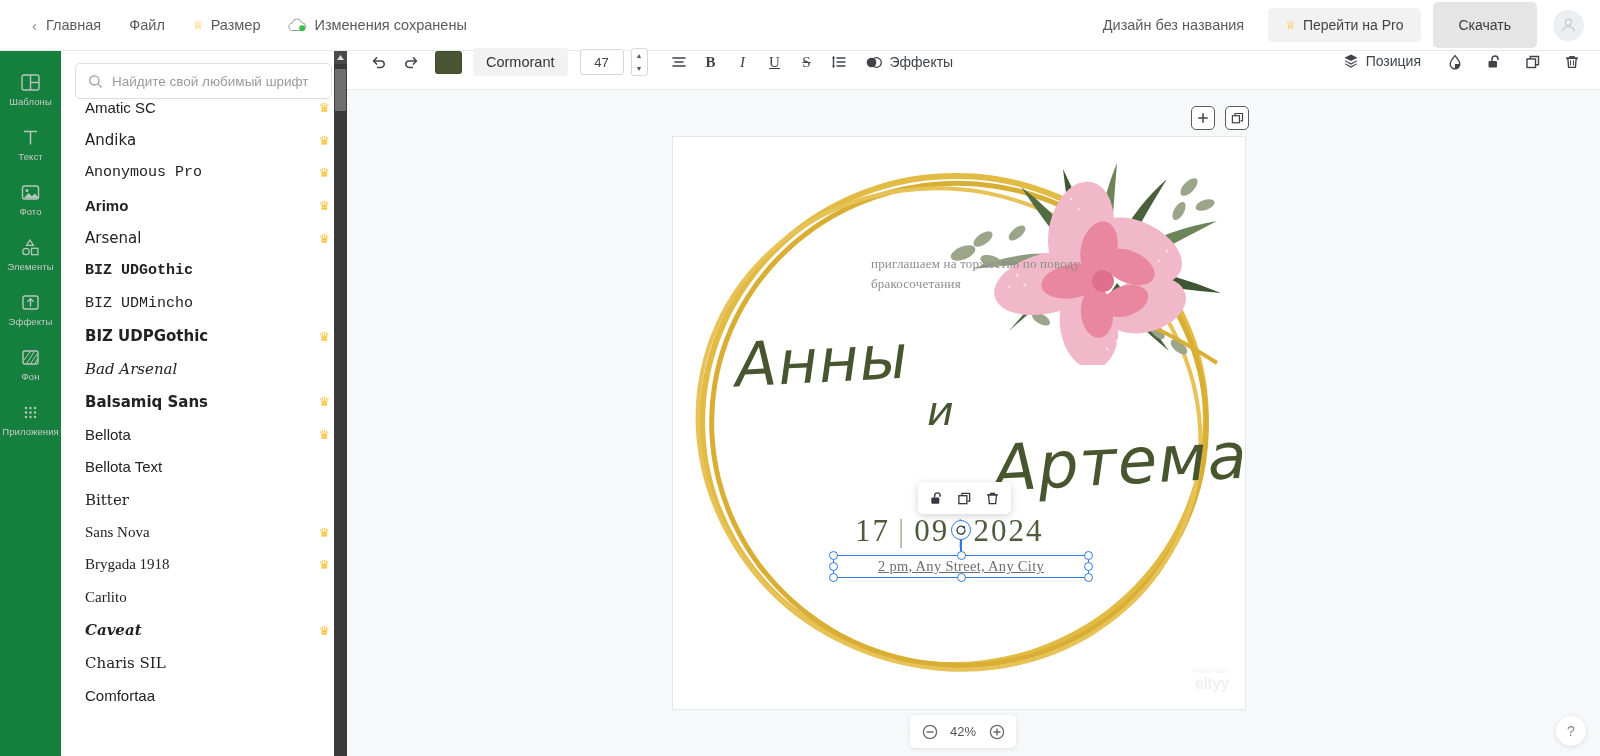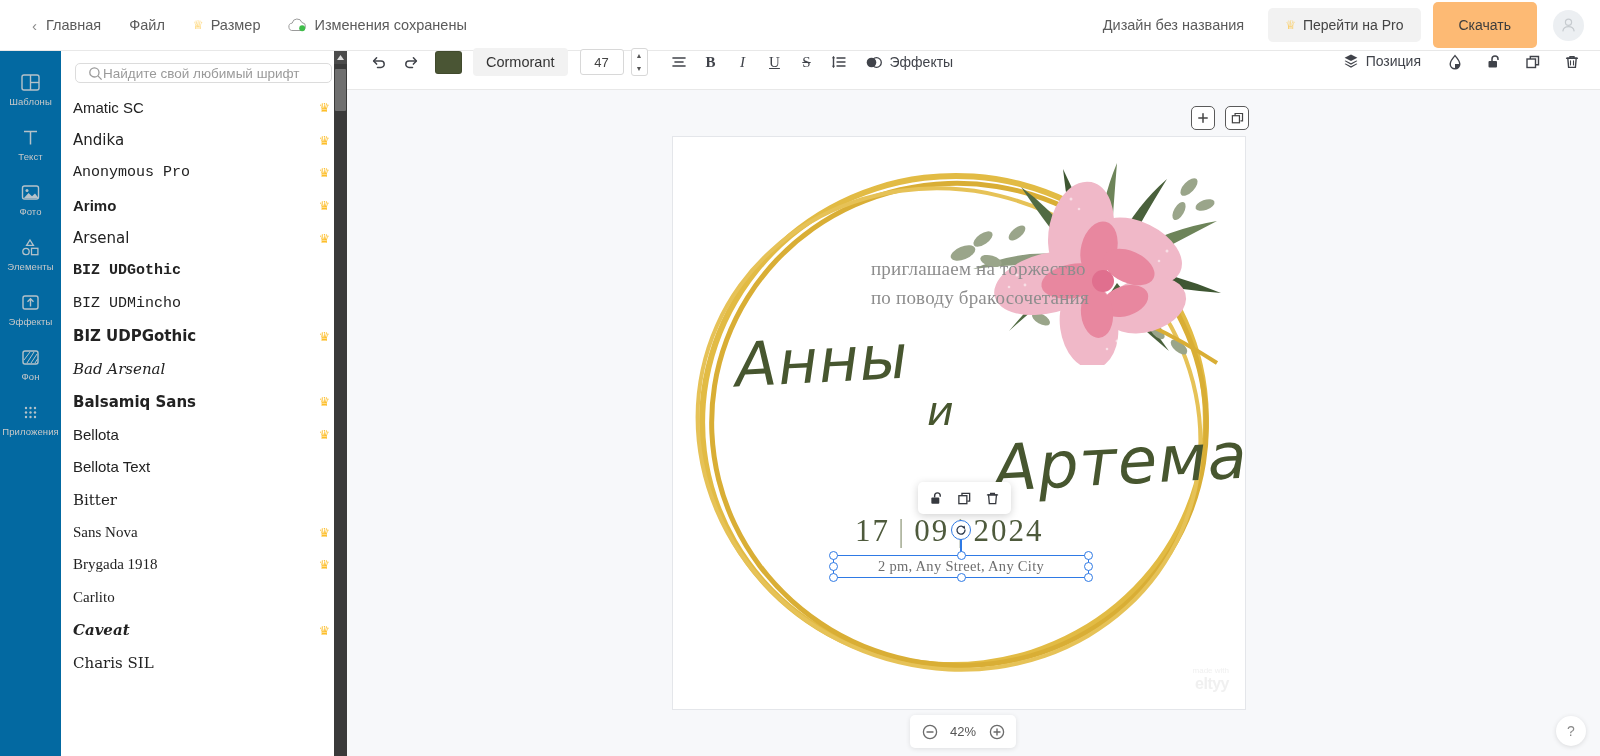--- a/index.html
+++ b/index.html
@@ -29,62 +29,62 @@
     gap: 12px; padding-right: 16px;
   }
   .doc-title { font-size: 14.5px; color: #5b5b5b; padding: 6px 12px; cursor: text; border-radius:4px;}
   .btn-pro {
     background: #f2f2f2; color: #444; font-size: 14px;
     padding: 9px 17px; border-radius: 5px; border: none;
     display: flex; align-items: center; gap: 7px; cursor: pointer;
     font-family: inherit;
   }
   .btn-download {
-    background: #fdba74; color: #3d3d3d; font-size: 14px; font-weight: 400;
+    background: #e5e5e5; color: #3d3d3d; font-size: 14px; font-weight: 400;
     padding: 15px 26px; border-radius: 5px; border: none; cursor: pointer;
     font-family: inherit;
   }
   .avatar {
     width: 31px; height: 31px; border-radius: 50%;
     background: #eceff2; display: flex; align-items: center;
     justify-content: center; cursor: pointer; margin-left: 4px;
   }
   .avatar svg { opacity: .45; }
 
   
   .rail {
     position: absolute; top: 51px; left: 0; width: 61px; height: 705px;
-    background: #0369a1; padding-top: 10px; text-align: right;
+    background: #15803d; padding-top: 10px; text-align: right;
   }
   .rail-item {
     display: flex; flex-direction: column; align-items: center;
     gap: 3px; padding: 11px 0 9px; cursor: pointer; color: #c9c9c9;
   }
   .rail-item span { font-size: 9.5px; letter-spacing: .1px; }
   .rail-item svg { opacity: .88; }
 
   
   .panel {
     position: absolute; top: 51px; left: 61px; width: 286px; height: 705px;
     background: #fff; border-right: 1px solid #e6e6e6; overflow: hidden;
   }
   .search-wrap { padding: 12px 14px 8px; }
   .search-box {
-    display: flex; align-items: center; 
+    display: flex; align-items: center; gap: 9px;
     border: 1px solid #dcdcdc; border-radius: 5px;
-    height: 20px; padding: 0 12px; background: #fff;
+    height: 36px; padding: 0 12px; background: #fff;
   }
   .search-box input {
     border: none; outline: none; font-size: 13.5px; color: #333;
     flex: 1; font-family: inherit; background: transparent;
   }
   .search-box input::placeholder { color: #9a9a9a; }
   .font-list {
     position: absolute; top: 56px; left: 0; right: 0; bottom: 0;
-    overflow: hidden; padding-left: 0;
+    overflow: hidden; padding-left: 12px;
   }
   .font-row {
     height: 32.7px; display: flex; align-items: center;
     padding: 0 16px 0 12px; cursor: pointer; position: relative;
   }
   .font-name { font-size: 15px; color: #222; white-space: nowrap; }
   .font-crown { margin-left: auto; color: #fdbe29; font-size: 12.5px; }
   
   .f-serif { font-family: "Liberation Serif", serif; }
   .f-mono  { font-family: "Liberation Mono", monospace; }
@@ -174,41 +174,41 @@
   .ring {
     position: absolute; border-radius: 50%; border: 6px solid #e0b53b;
     pointer-events: none;
   }
   .ring.r1 { left: 26px;  top: 36px;  width: 510px; height: 495px; transform: rotate(-7deg); border-color:#e2bb44; }
   .ring.r2 { left: 36px;  top: 44px;  width: 500px; height: 487px; transform: rotate(9deg);  border-color:#d9ae35; border-width:5px;}
   .ring.r3 { left: 20px;  top: 52px;  width: 512px; height: 480px; transform: rotate(24deg); border-color:#e6c257; border-width:4px;}
 
   .inv-text {
     position: absolute; left: 198px; top: 117px; width: 230px;
-    font-family: "Liberation Serif", serif; font-size: 19px;
+    font-family: "Liberation Serif", serif; font-size: 13px;
     color: #8d8d8d; line-height: 1.55; letter-spacing: .2px;
   }
   .nm {
     position: absolute; font-family: "DejaVu Sans", sans-serif;
     color: #47562f; font-weight: 300; font-style: italic;
     letter-spacing: 1px; white-space: nowrap;
   }
   .nm-1 { left: 62px;  top: 188px; font-size: 61px; transform: rotate(-3deg); }
   .nm-2 { left: 254px; top: 250px; font-size: 41px; }
   .nm-3 { left: 320px; top: 288px; font-size: 64px; transform: rotate(-3deg); }
   .date-line {
     position: absolute; left: 182px; top: 376px;
     font-family: "Liberation Serif", serif; font-size: 31px;
     color: #4e5a3c; letter-spacing: 2px; display: flex; gap: 8px;
     align-items: baseline;
   }
   .date-line .bar { color: #a7ae96; font-weight: 300; }
   .venue-text {
     font-family: "Liberation Serif", serif; font-size: 14.5px;
-    color: #6e6e6e; letter-spacing: .3px; white-space: nowrap;
+    color: #6e6e6e; letter-spacing: .3px; white-space: nowrap; text-decoration: underline;
   }
   .watermark {
     position: absolute; right: 16px; bottom: 16px; text-align: right;
     color: #f0f0f0; line-height: 1.1; pointer-events: none;
   }
   .wm1 { font-size: 8px; }
   .wm2 { font-size: 16px; font-weight: bold; letter-spacing: -.5px; }
 
   
   .flowers { position: absolute; left: 248px; top: -2px; width: 326px; height: 230px; }
@@ -449,20 +449,23 @@
         </div>
         <div class="font-row">
           <span class="font-name f-serif">Carlito</span>
         </div>
         <div class="font-row">
           <span class="font-name f-dvserif f-italic f-bold">Caveat</span>
           <span class="font-crown">♛</span>
         </div>
         <div class="font-row">
           <span class="font-name f-dvserif">Charis SIL</span>
+        </div>
+        <div class="font-row">
+          <span class="font-name f-sans">Comfortaa</span>
         </div>
       </div>
   </div>
 
   <div class="panel-scroll">
     <div class="ps-arrow">
       <svg width="7" height="5" viewBox="0 0 7 5">
           <path d="M3.5 0L7 5H0z" fill="#ddd"></path>
         </svg>
     </div>

